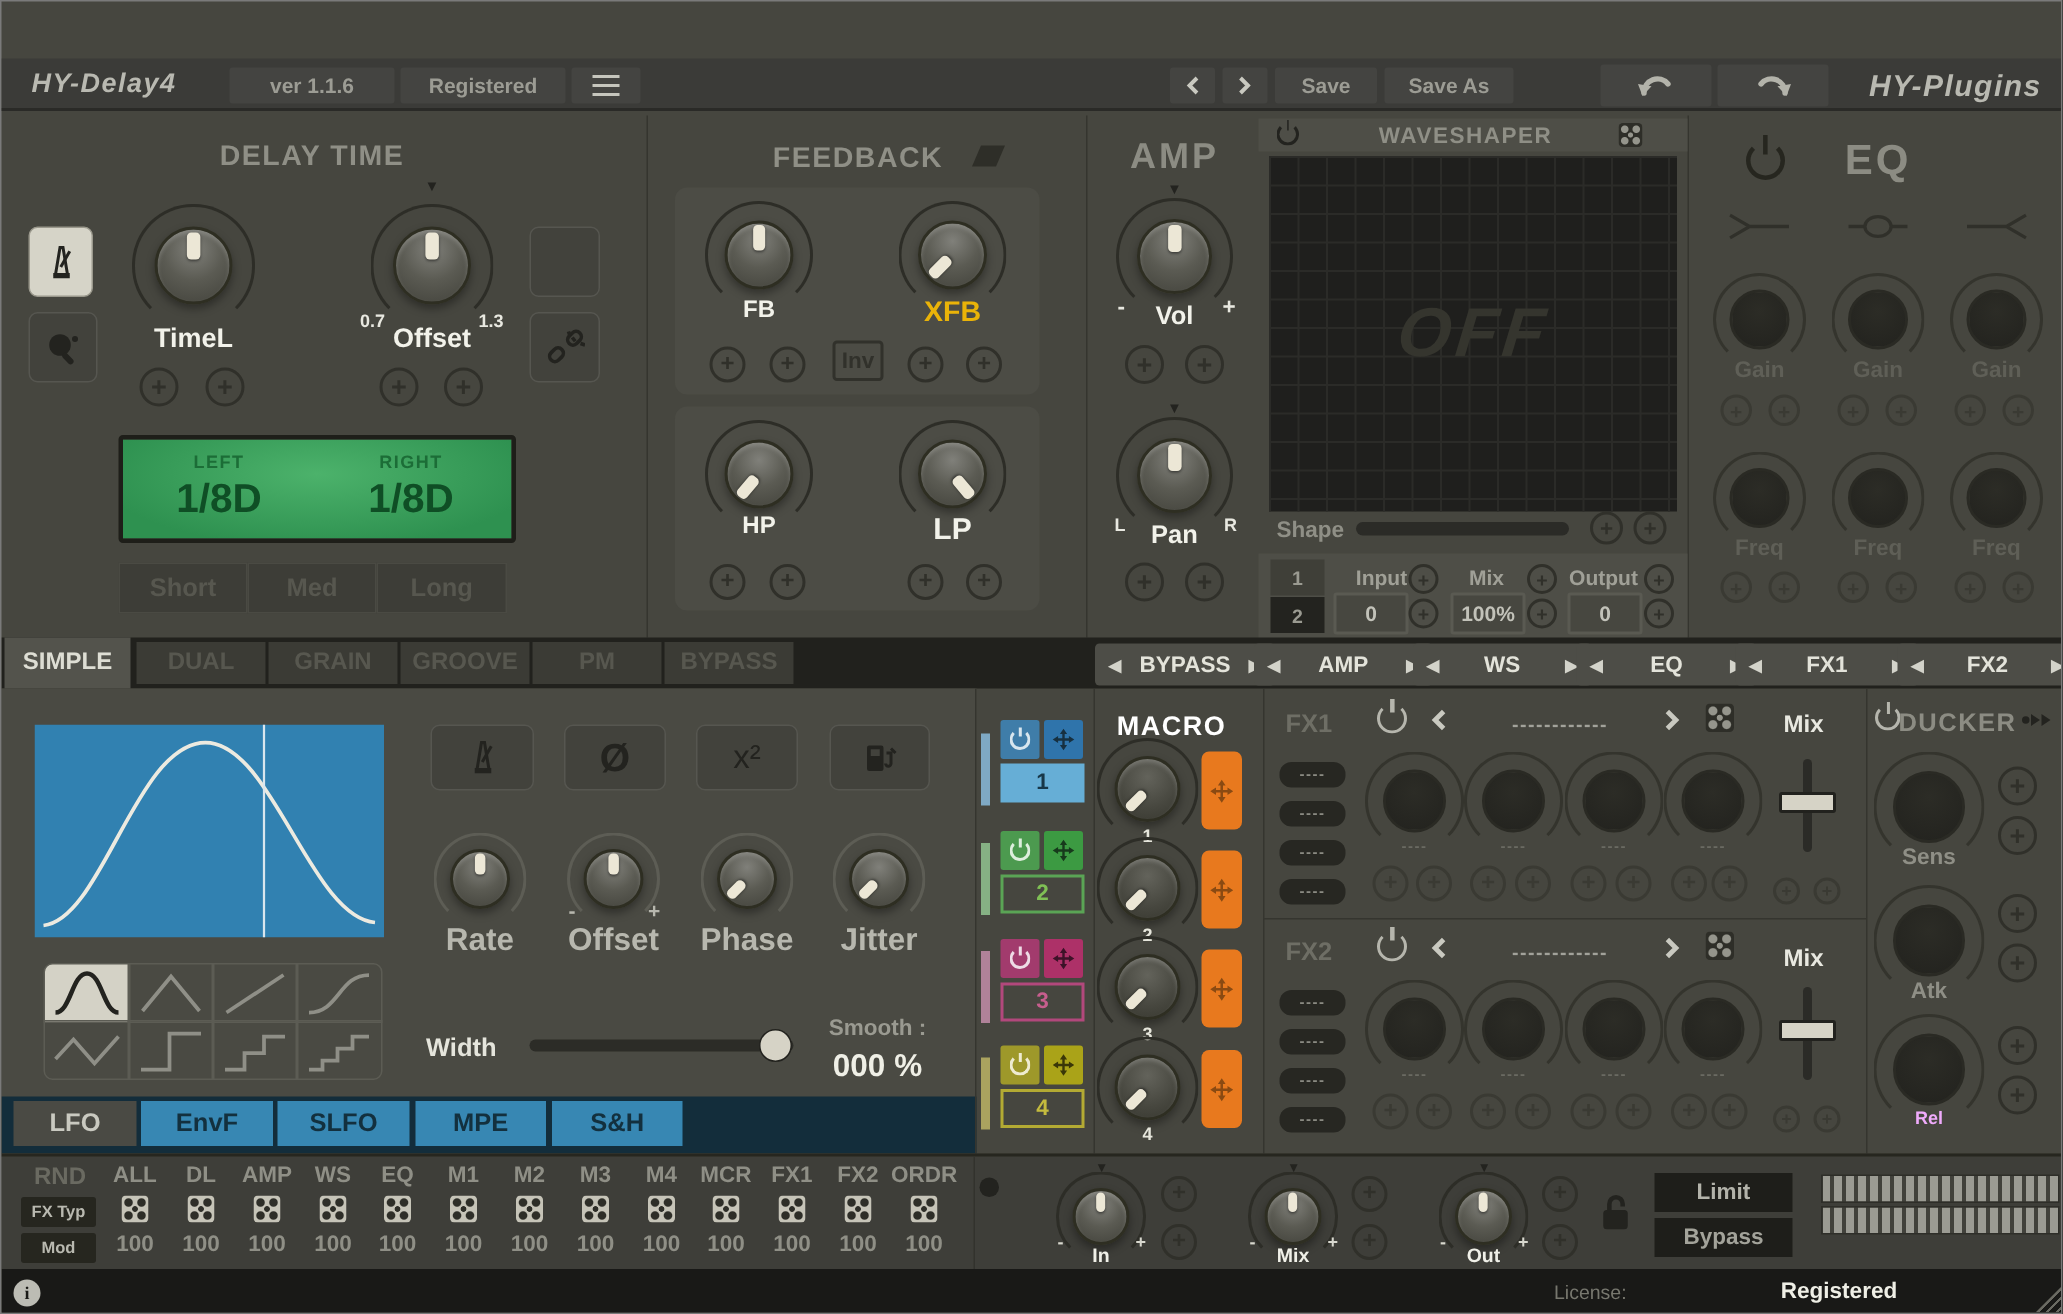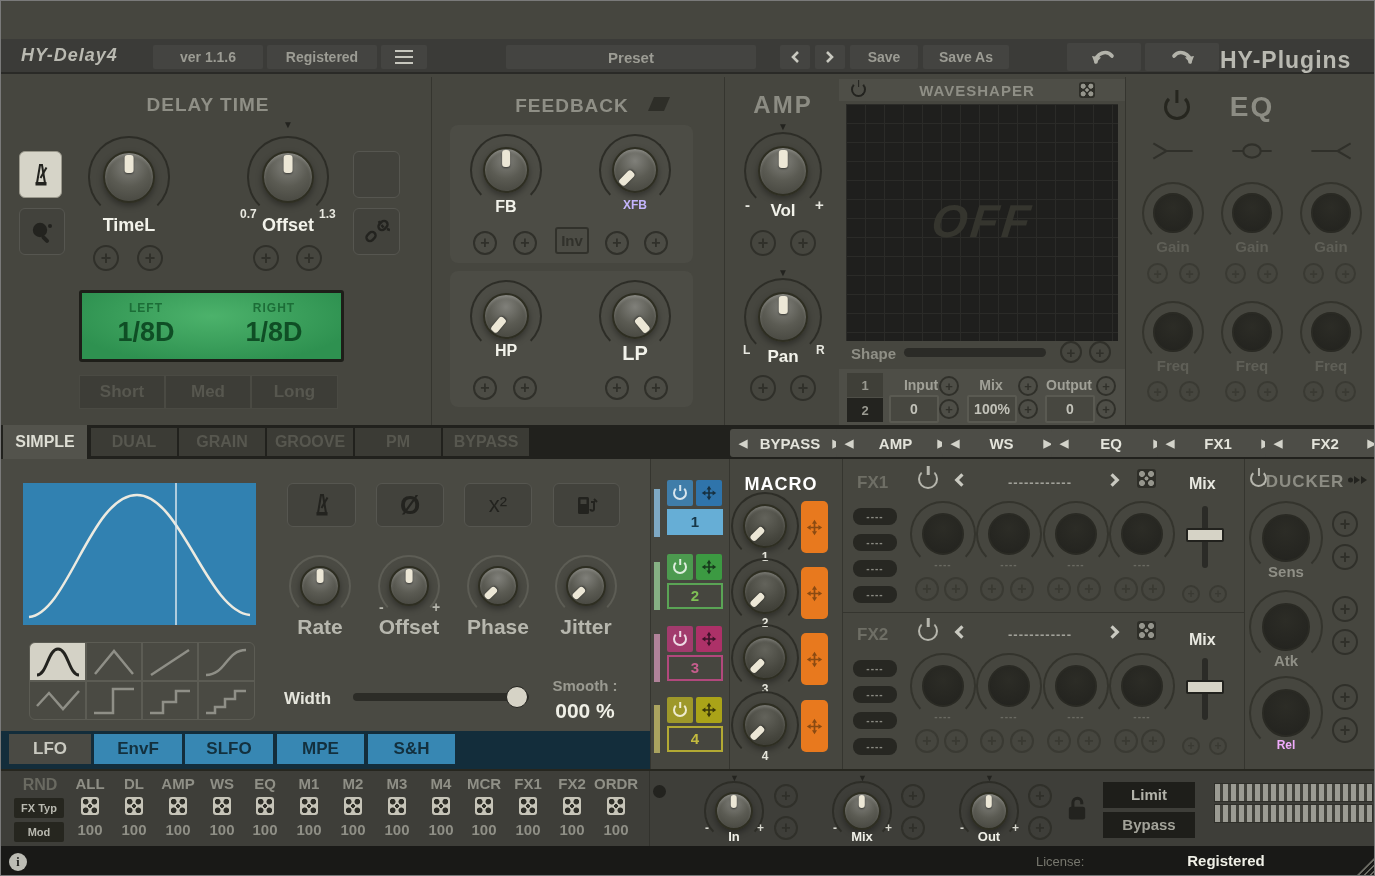--- a/index.html
+++ b/index.html
@@ -81,21 +81,20 @@
 <div id="app">
 
 
   <div class="s" style="left:0;top:38px;width:1373px;height:35px;background:#3b3b38;border-bottom:2px solid #2a2a27">
     <span class="lab" style="left:20px;top:6px;font-size:18px;font-style:italic;color:#b9b9b1;letter-spacing:1px">HY-Delay4</span>
     <div class="bx" style="left:152px;top:6px;width:110px;height:24px">ver 1.1.6</div>
     <div class="bx" style="left:266px;top:6px;width:110px;height:24px">Registered</div>
     <div class="bx" style="left:380px;top:6px;width:46px;height:24px">
       <span style="display:block;width:18px;height:2.5px;background:#c6c6bd;box-shadow:0 6px 0 #c6c6bd,0 -6px 0 #c6c6bd"></span>
     </div>
-    <div class="bx" style="left:505px;top:6px;width:250px;height:24px;font-size:15px">Preset</div>
     <div class="bx" style="left:779px;top:6px;width:30px;height:24px">
       <svg width="10" height="14" viewBox="0 0 10 14">
           <path d="M8 2 L3 7 L8 12" fill="none" stroke="#c9c9c0" stroke-width="2.6"></path>
         </svg>
     </div>
     <div class="bx" style="left:814px;top:6px;width:30px;height:24px">
       <svg width="10" height="14" viewBox="0 0 10 14">
           <path d="M2 2 L7 7 L2 12" fill="none" stroke="#c9c9c0" stroke-width="2.6"></path>
         </svg>
     </div>
@@ -106,21 +105,21 @@
           <path d="M5 14 A9 9 0 0 1 21 8" fill="none" stroke="#b3b3aa" stroke-width="3.6" stroke-linecap="round"></path>
           <path d="M1 8 L10 9.5 L4 16 Z" fill="#b3b3aa"></path>
         </svg>
     </div>
     <div class="bx" style="left:1144px;top:4px;width:74px;height:28px">
       <svg width="26" height="18" viewBox="0 0 26 18" style="transform:scaleX(-1)">
           <path d="M5 14 A9 9 0 0 1 21 8" fill="none" stroke="#b3b3aa" stroke-width="3.6" stroke-linecap="round"></path>
           <path d="M1 8 L10 9.5 L4 16 Z" fill="#b3b3aa"></path>
         </svg>
     </div>
-    <span class="lab" style="left:1219px;top:8px;font-size:23px;color:#b9b9b1;letter-spacing:1px">HY-Plugins</span>
+    <span class="lab" style="left:1245px;top:8px;font-size:20px;font-style:italic;color:#b9b9b1;letter-spacing:1px">HY-Plugins</span>
   </div>
 
   <div class="vline" style="left:430px;top:76px;height:348px"></div>
   <div class="vline" style="left:723px;top:76px;height:348px"></div>
   <div class="vline" style="left:1124px;top:76px;height:348px"></div>
 
   <div>
     <span class="lab c" style="left:107px;top:93px;width:200px;font-size:19px;color:#8f8f86;letter-spacing:1px">DELAY TIME</span>
     <div class="tbtn" style="left:18px;top:150px;width:41px;height:45px;background:#d6d4c8;border-color:#9a988c">
       <svg width="24" height="26" viewBox="0 0 24 26">
@@ -185,21 +184,21 @@
         <div class="arc"></div>
         <div class="body"></div>
         <div class="ind"></div>
       </div>
     <div class="knob" style="left:611px;top:146px;--d:46px;--rot:-135deg">
         <div class="arc"></div>
         <div class="body"></div>
         <div class="ind"></div>
       </div>
     <span class="lab c" style="left:465px;top:197px;width:80px;font-size:16px;color:#f2f2ea">FB</span>
-    <span class="lab c" style="left:594px;top:197px;width:80px;font-size:12px;color:#c4b5fd">XFB</span>
+    <span class="lab c" style="left:594px;top:197px;width:80px;font-size:19px;color:#eab308">XFB</span>
     <div class="plus p24" style="left:472px;top:230px"></div>
     <div class="plus p24" style="left:512px;top:230px"></div>
     <div class="s" style="left:554px;top:226px;width:34px;height:27px;border:2px solid #31312b;border-radius:3px;color:#31312b;font-weight:bold;font-size:15px;display:flex;align-items:center;justify-content:center">Inv</div>
     <div class="plus p24" style="left:604px;top:230px"></div>
     <div class="plus p24" style="left:643px;top:230px"></div>
     <div class="knob" style="left:482px;top:292px;--d:46px;--rot:-140deg">
         <div class="arc"></div>
         <div class="body"></div>
         <div class="ind"></div>
       </div>

